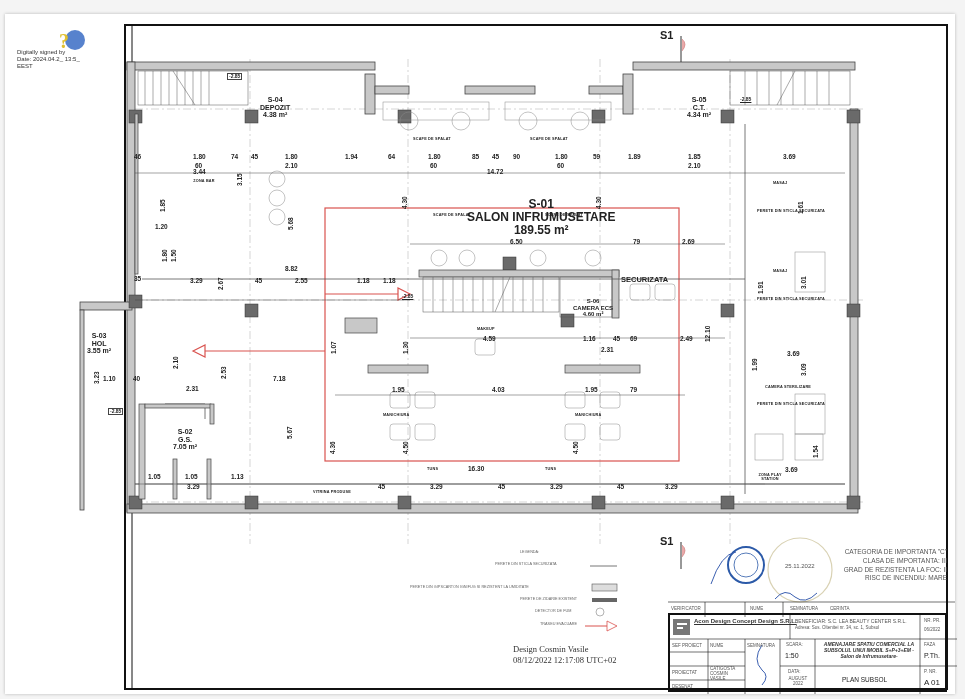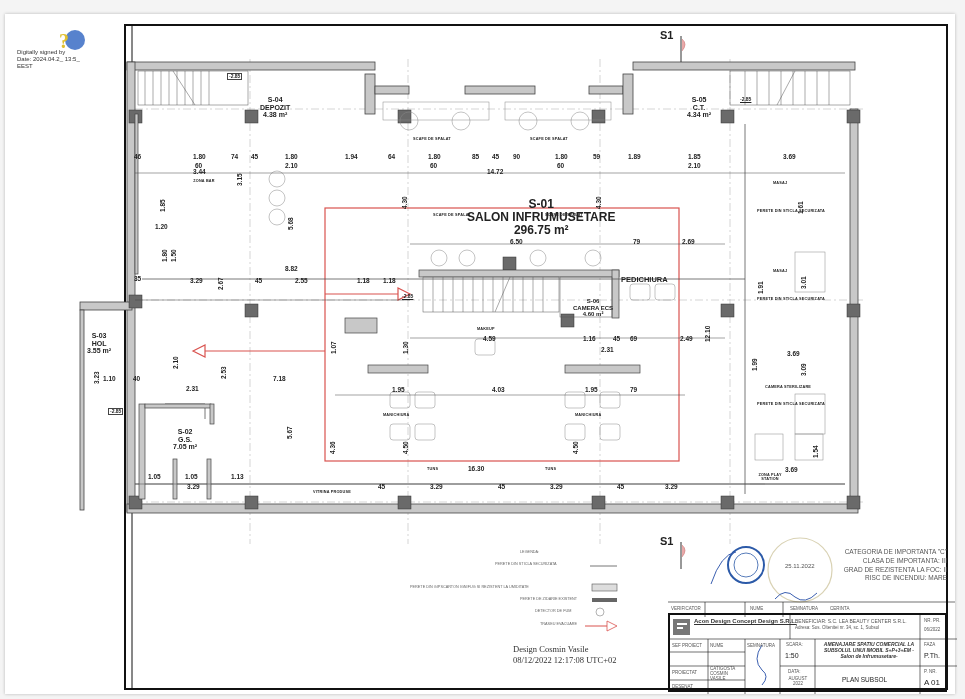--- a/index.html
+++ b/index.html
@@ -243,39 +243,39 @@
     <div>4.38 m²</div>
   </div>
   <div class="txt room" style="left:682px;top:82px;">
     <div>S-05</div>
     <div>C.T.</div>
     <div>4.34 m²</div>
   </div>
   <div class="txt room" style="left:462px;top:184px;font-size:12px;">
     <div>S-01</div>
     <div>SALON INFRUMUSETARE</div>
-    <div>296.75 m²</div>
+    <div>189.55 m²</div>
   </div>
   <div class="txt room" style="left:82px;top:318px;">
     <div>S-03</div>
     <div>HOL</div>
     <div>3.55 m²</div>
   </div>
   <div class="txt room" style="left:168px;top:414px;">
     <div>S-02</div>
     <div>G.S.</div>
     <div>7.05 m²</div>
   </div>
   <div class="txt room" style="left:568px;top:284px;font-size:6px;">
     <div>S-06</div>
     <div>CAMERA ECS</div>
     <div>4.60 m²</div>
   </div>
 
-  <div class="txt room" style="left:616px;top:262px;font-size:7.5px;">PEDICHIURA</div>
+  <div class="txt room" style="left:616px;top:262px;font-size:7.5px;">SECURIZATA</div>
   <div class="txt lbl" style="left:472px;top:314px;">MAKEUP</div>
   <div class="txt lbl" style="left:378px;top:400px;">MANICHIURA</div>
   <div class="txt lbl" style="left:570px;top:400px;">MANICHIURA</div>
   <div class="txt lbl" style="left:408px;top:124px;">SCAFE DE SPALAT</div>
   <div class="txt lbl" style="left:525px;top:124px;">SCAFE DE SPALAT</div>
   <div class="txt lbl" style="left:428px;top:200px;">SCAFE DE SPALAT</div>
   <div class="txt lbl" style="left:540px;top:200px;">SCAFE DE SPALAT</div>
   <div class="txt lbl" style="left:188px;top:166px;width:22px;white-space:normal;text-align:center;">ZONA BAR</div>
   <div class="txt lbl" style="left:768px;top:168px;">MASAJ</div>
   <div class="txt lbl" style="left:768px;top:256px;">MASAJ</div>

